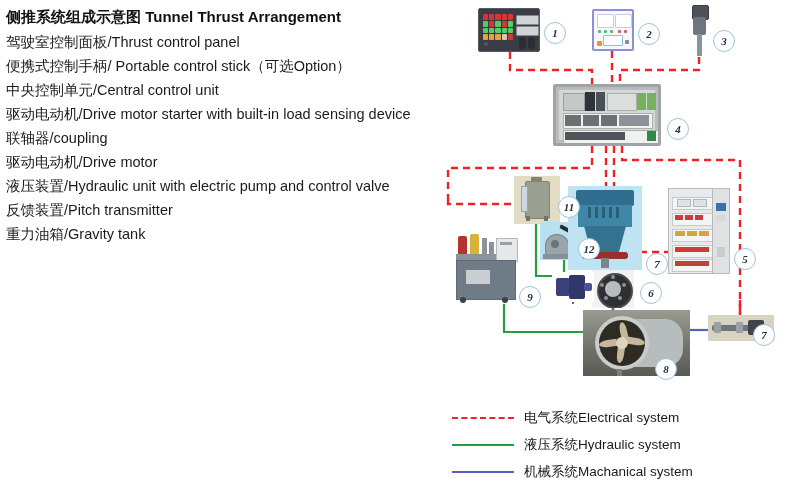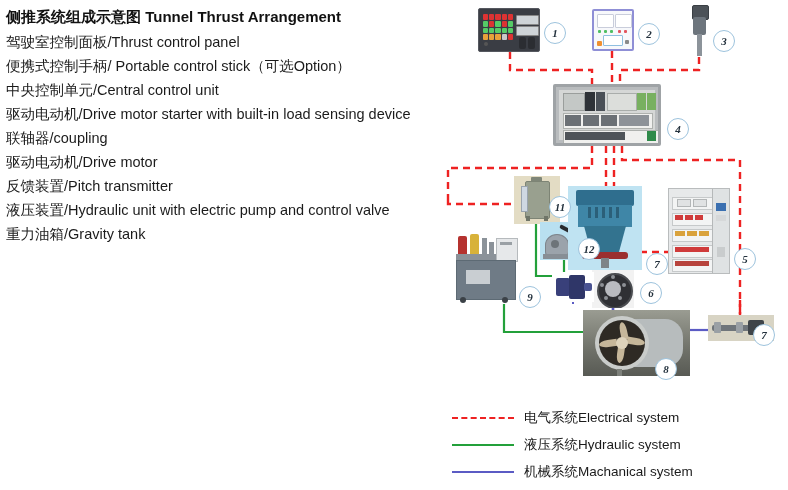--- a/index.html
+++ b/index.html
@@ -243,22 +243,22 @@
 <body>
 
 <div id="text-panel">
   <div id="diagram-title">侧推系统组成示意图 Tunnel Thrust Arrangement</div>
   <div class="legend-line">驾驶室控制面板/Thrust control panel</div>
   <div class="legend-line">便携式控制手柄/ Portable control stick（可选Option）</div>
   <div class="legend-line">中央控制单元/Central control unit</div>
   <div class="legend-line">驱动电动机/Drive motor starter with built-in load sensing device</div>
   <div class="legend-line">联轴器/coupling</div>
   <div class="legend-line">驱动电动机/Drive motor</div>
+  <div class="legend-line">液压装置/Hydraulic unit with electric pump and control valve</div>
   <div class="legend-line">反馈装置/Pitch transmitter</div>
-  <div class="legend-line">液压装置/Hydraulic unit with electric pump and control valve</div>
   <div class="legend-line">重力油箱/Gravity tank</div>
 </div>
 
 <div id="diagram">
 
   <svg id="wires" viewBox="0 0 348 400">
     <g fill="none" stroke="#ee2222" stroke-width="2.4" stroke-dasharray="7,5" stroke-linecap="butt">
 
       <path d="M 70 52 L 70 70 L 152 70 L 152 84"></path>
 
@@ -382,21 +382,21 @@
   </div>
   <div class="callout" style="left:227px; top:118px;">4</div>
 
   <div class="comp" id="comp-11">
     <div class="cap"></div>
     <div class="body"></div>
     <div class="gauge"></div>
     <div class="foot" style="left:12px;"></div>
     <div class="foot" style="left:30px;"></div>
   </div>
-  <div class="callout" style="left:109px; top:196px;">11</div>
+  <div class="callout" style="left:118px; top:196px;">11</div>
 
   <div class="comp" id="comp-12">
     <div class="lever"></div>
     <div class="pump"></div>
     <div class="hole"></div>
     <div class="base"></div>
   </div>
   <div class="callout" style="left:138px; top:238px;">12</div>
 
   <div class="comp" id="comp-7">

